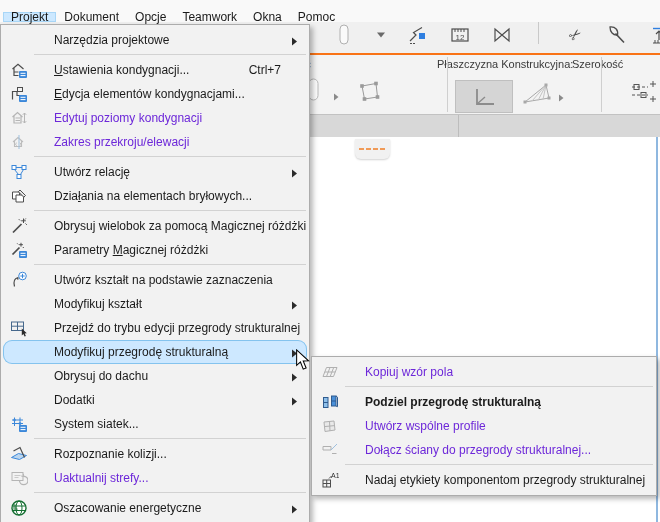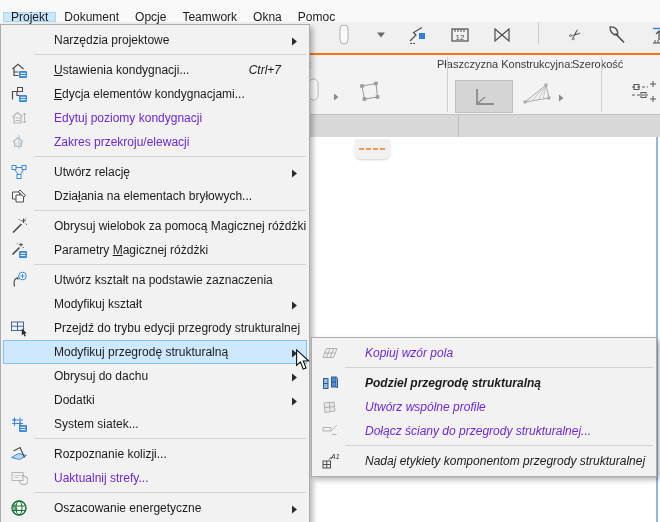--- a/index.html
+++ b/index.html
@@ -39,29 +39,29 @@
   .pet-palette{position:absolute;left:355px;top:139px;width:35px;height:20px;background:#f1f1f1;
                border-radius:0 0 6px 6px;box-shadow:0 1px 2px rgba(0,0,0,0.18);z-index:2;}
   .pet-dashes{position:absolute;left:4px;right:3px;top:9px;height:2px;
               background:repeating-linear-gradient(90deg,#f09a57 0 5px,rgba(0,0,0,0) 5px 7px);}
   .win-edge{position:absolute;left:656px;top:137px;width:2px;height:385px;background:#8fb8e0;z-index:1;}
 
   
   .menu-panel{position:absolute;left:0;top:24px;width:310px;background:#f2f2f2;
               border:1px solid #acacac;box-shadow:3px 3px 5px rgba(0,0,0,0.28);
               box-sizing:border-box;padding:3px 0;z-index:10;font-size:12px;color:#1b1b1b;}
-  .submenu-panel{left:311px;top:337px;width:346px;z-index:12;font-style:italic;}
+  .submenu-panel{left:311px;top:356px;width:346px;z-index:12;}
   .menu-item{height:24px;display:flex;align-items:center;position:relative;margin:0 2px;gap:16px;}
-  .menu-item.hl{background:#cde8ff;box-shadow:inset 0 0 0 1px #84c3ee;}
+  .menu-item.hl{background:#cde8ff;box-shadow:inset 0 0 0 1px #84c3ee;border-radius:9px;}
   .menu-item.disabled .mi-label{color:#6d28d9;}
   .mi-icon{width:22px;height:18px;margin-left:5px;flex:none;display:flex;align-items:center;justify-content:center;}
   .mi-label{margin-left:8px;white-space:nowrap;}
   .mi-label.bold{font-weight:bold;}
   .mi-label u{text-decoration:underline;}
-  .mi-shortcut{margin-left:auto;margin-right:26px;flex:none;font-style:italic;}
+  .mi-shortcut{margin-left:auto;margin-right:26px;flex:none;}
   .mi-arrow{position:absolute;right:9px;top:7px;}
   .menu-sep{height:6px;position:relative;margin:0 2px;}
   .menu-sep::after{content:"";position:absolute;left:31px;right:1px;top:2px;border-top:1px solid #d2d2d2;}
 
   .cursor{position:absolute;left:295px;top:349px;z-index:30;}
   .scissors-glyph{font-family:"DejaVu Sans",sans-serif;font-size:15px;color:#4d4d4d;
                   transform:rotate(-40deg);display:inline-block;}
 </style>
 </head>
 <body>

